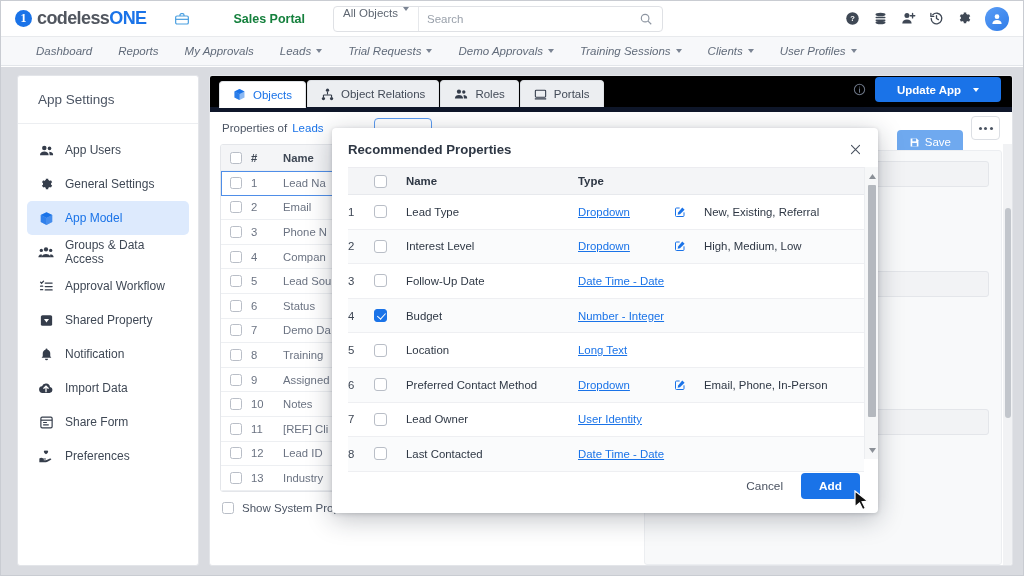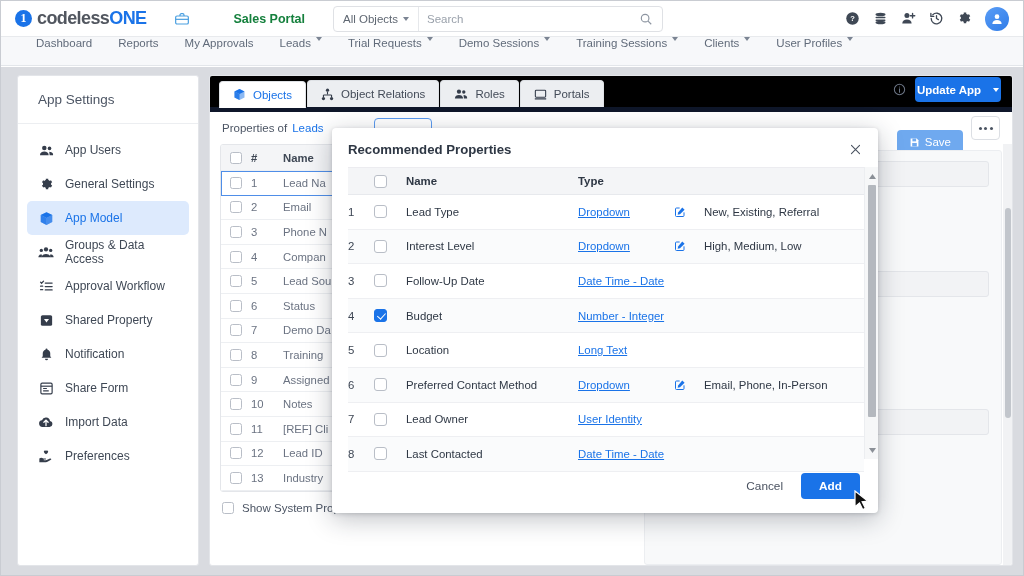--- a/index.html
+++ b/index.html
@@ -48,21 +48,21 @@
   .portal-name { font-size: 12.5px; font-weight: bold; color: #15803d; margin-left: 36px; }
 
   .searchwrap {
     margin-left: 28px;
     display: flex; align-items: center;
     width: 330px; height: 26px;
     border: 1px solid #dfe1e5; border-radius: 4px;
     background: #fff; overflow: hidden;
   }
   .obj-select {
-    display: flex; align-items: center; gap: 5px;
+    display: flex; gap: 5px;
     padding: 0 9px; height: 100%;
     font-size: 11.5px; color: #5f6772;
     border-right: 1px solid #e6e8eb; white-space: nowrap;
     cursor: pointer;
   }
   .caret {
     width: 0; height: 0;
     border-left: 3.5px solid transparent;
     border-right: 3.5px solid transparent;
     border-top: 4px solid #7b8493;
@@ -87,24 +87,24 @@
   
   .navbar {
     height: 29px;
     background: #f7f8fa;
     display: flex; align-items: center;
     padding: 0 22px;
     border-bottom: 1px solid #e3e6ea;
     position: relative; z-index: 4;
   }
   .navitem {
-    display: flex; align-items: flex-start; gap: 5px;
+    display: flex; align-items: center; gap: 5px;
     font-size: 11.5px; color: #616b7a;
     padding: 0 13px; height: 100%;
-    cursor: pointer; white-space: nowrap;
+    cursor: pointer; white-space: nowrap; font-style: italic;
   }
 
   
   .body {
     position: absolute; top: 66px; left: 0; right: 0; bottom: 0;
     background: #d9dbe0;
     padding: 8px 10px 9px 16px;
     display: flex; gap: 10px;
   }
 
@@ -159,21 +159,21 @@
     margin-right: 1px;
     cursor: pointer; white-space: nowrap;
   }
   .tab.active { background: #fff; color: #1a73e8; border-bottom: 1px solid #fff; margin-bottom: -1px; }
   .tabright { margin-left: auto; display: flex; align-items: center; gap: 9px; padding: 0 11px 5px 0; }
   .info-ico { color: #6b7484; cursor: pointer; display: flex; }
   .btn-update {
     display: flex; align-items: center; gap: 12px;
     background: #1a73e8; color: #fff;
     font-size: 11.5px; font-weight: bold;
-    height: 25px; padding: 0 2px;
+    height: 25px; padding: 0 22px;
     border-radius: 4px; cursor: pointer;
   }
   .btn-update .caret { border-top-color: #fff; }
 
   .subhdr {
     height: 32px; display: flex; align-items: center;
     padding: 0 12px; font-size: 11.5px; color: #4c5564;
     background: #fff;
   }
   .subhdr .lnk { color: #1a73e8; margin-left: 5px; }
@@ -404,21 +404,21 @@
     </div>
     <div class="navitem">
       <span>Leads</span>
       <span class="caret"></span>
     </div>
     <div class="navitem">
       <span>Trial Requests</span>
       <span class="caret"></span>
     </div>
     <div class="navitem">
-      <span>Demo Sessions</span>
+      <span>Demo Approvals</span>
       <span class="caret"></span>
     </div>
     <div class="navitem">
       <span>Training Sessions</span>
       <span class="caret"></span>
     </div>
     <div class="navitem">
       <span>Clients</span>
       <span class="caret"></span>
     </div>
@@ -507,37 +507,37 @@
             <svg width="15" height="15" viewBox="0 0 24 24" fill="#353d4b">
                 <path d="M12 2.2a1.6 1.6 0 0 1 1.6 1.6v.6A6.2 6.2 0 0 1 18 10.5v4.2l1.8 2.6H4.2L6 14.7v-4.2a6.2 6.2 0 0 1 4.4-6.1v-.6A1.6 1.6 0 0 1 12 2.2z"></path>
                 <path d="M9.6 18.6h4.8a2.4 2.4 0 0 1-4.8 0z"></path>
               </svg>
           </span>
           <span>Notification</span>
         </div>
 
         <div class="side-item">
           <span class="side-ico">
+            <svg width="16" height="16" viewBox="0 0 24 24" fill="#353d4b">
+                <path d="M6.6 19.5a5 5 0 0 1-.6-9.96A6.2 6.2 0 0 1 18 10.6a4.5 4.5 0 0 1-.6 8.9z"></path>
+                <path d="M12 17.6V9.6M8.8 12.4L12 9.2l3.2 3.2" stroke="#fff" stroke-width="1.9" fill="none" stroke-linecap="round"></path>
+              </svg>
+          </span>
+          <span>Import Data</span>
+        </div>
+
+        <div class="side-item">
+          <span class="side-ico">
             <svg width="15" height="15" viewBox="0 0 24 24" fill="none" stroke="#353d4b" stroke-width="1.9">
                 <rect x="3" y="3.5" width="18" height="17" rx="2"></rect>
                 <path d="M3 8.3h18"></path>
                 <path d="M6.6 12h6M6.6 15.7h9"></path>
               </svg>
           </span>
           <span>Share Form</span>
-        </div>
-
-        <div class="side-item">
-          <span class="side-ico">
-            <svg width="16" height="16" viewBox="0 0 24 24" fill="#353d4b">
-                <path d="M6.6 19.5a5 5 0 0 1-.6-9.96A6.2 6.2 0 0 1 18 10.6a4.5 4.5 0 0 1-.6 8.9z"></path>
-                <path d="M12 17.6V9.6M8.8 12.4L12 9.2l3.2 3.2" stroke="#fff" stroke-width="1.9" fill="none" stroke-linecap="round"></path>
-              </svg>
-          </span>
-          <span>Import Data</span>
         </div>
 
         <div class="side-item">
           <span class="side-ico">
             <svg width="16" height="16" viewBox="0 0 24 24" fill="#353d4b">
                 <path d="M12 9.5s-3.3-2-3.3-4.1A2.1 2.1 0 0 1 12 4.2a2.1 2.1 0 0 1 3.3 1.2C15.3 7.5 12 9.5 12 9.5z"></path>
                 <path d="M2 15.6c2-1.2 4-1.1 6 .2h3.4c1 0 1 1.5 0 1.5H8.6v1.2h3.1c1.3 0 4.6-2.1 6.2-2.7 1.7-.6 2.8 1.1 1.4 2-2 1.3-5.4 3.6-7.7 3.6H2z"></path>
               </svg>
           </span>
           <span>Preferences</span>

